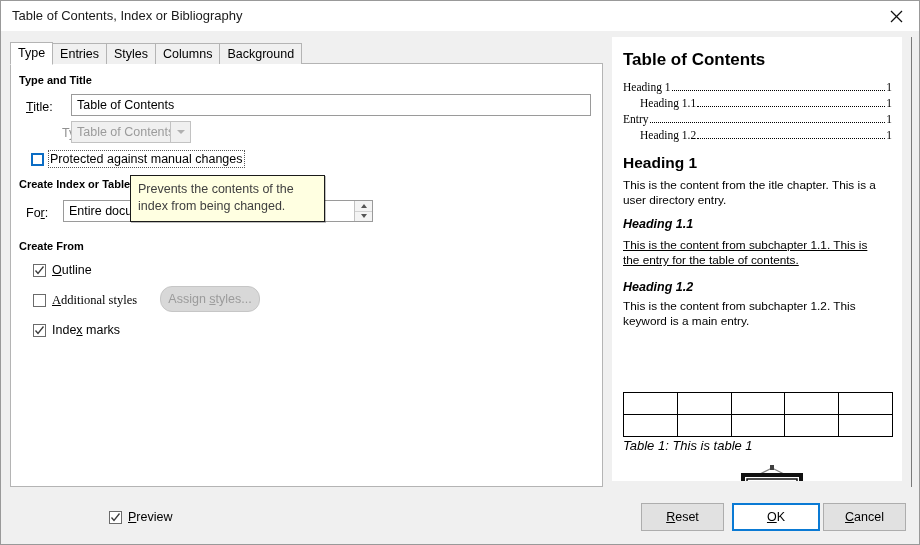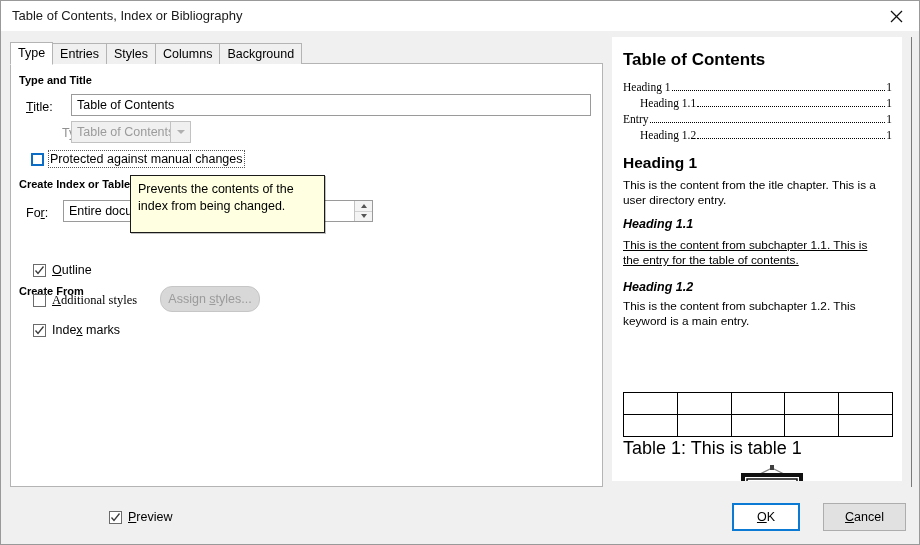--- a/index.html
+++ b/index.html
@@ -244,24 +244,24 @@
   }
 
   
   #tooltip {
     position: absolute;
     left: 129px; top: 174px;
     width: 195px;
     box-sizing: border-box;
     background: #ffffe1;
     border: 1px solid #1a1a1a;
-    padding: 5px 7px 17px 7px;
+    padding: 5px 7px 6px 7px;
     font-size: 12.5px;
     line-height: 1.35;
-    color: #000000;
+    color: #404040;
     z-index: 60;
     box-shadow: 1px 1px 0 rgba(0,0,0,0.25);
   }
 
   
   #preview-area {
     position: absolute;
     left: 611px; top: 36px;
     width: 300px;
     height: 450px;
@@ -338,21 +338,22 @@
   }
   #pv-table td {
     border: 1px solid #000;
     width: 20%;
     height: 21px;
     padding: 0;
   }
   #pv-caption {
     position: absolute;
     left: 11px; top: 401px;
-    font-size: 18px;
+    font-size: 13px;
+    font-style: italic;
     color: #000;
   }
   #pv-image {
     position: absolute;
     left: 120px; top: 428px;
   }
 
   
   #btn-help {
     position: absolute;
@@ -364,21 +365,21 @@
     left: 108px; top: 509px;
   }
   #btn-reset {
     position: absolute;
     left: 640px; top: 502px;
     width: 83px; height: 28px;
   }
   #btn-ok {
     position: absolute;
     left: 731px; top: 502px;
-    width: 68px; height: 28px;
+    width: 88px; height: 28px;
   }
   #btn-cancel {
     position: absolute;
     left: 822px; top: 502px;
     width: 83px; height: 28px;
   }
 </style>
 </head>
 <body>
 
@@ -451,21 +452,21 @@
       <div class="spin-btns">
         <div class="spin-up">
             <span class="tri-up"></span>
           </div>
         <div class="spin-down">
             <span class="tri-dn"></span>
           </div>
       </div>
     </div>
 
-    <div class="group-title" style="left:8px; top:176px;margin-top:45px;">Create From</div>
+    <div class="group-title" style="left:8px; top:176px;">Create From</div>
 
     <div class="cbrow" style="left:22px; top:199px;">
       <span class="cbox">
         <svg width="11" height="11" viewBox="0 0 11 11">
           <polyline points="1.5,5.5 4,8.5 9.5,1.5" fill="none" stroke="#3a3a3a" stroke-width="1.3"></polyline>
         </svg>
       </span>
       <span class="cblabel">
         <span class="acc">O</span>utline
       </span>
@@ -585,20 +586,23 @@
     <span class="cbox">
       <svg width="11" height="11" viewBox="0 0 11 11">
         <polyline points="1.5,5.5 4,8.5 9.5,1.5" fill="none" stroke="#3a3a3a" stroke-width="1.3"></polyline>
       </svg>
     </span>
     <span class="cblabel">
       <span class="acc">P</span>review
     </span>
   </div>
 
+  <div class="btn" id="btn-reset">
+    <span><span class="acc">R</span>eset</span>
+  </div>
 
   <div class="btn default" id="btn-ok">
     <span><span class="acc">O</span>K</span>
   </div>
 
   <div class="btn" id="btn-cancel">
     <span><span class="acc">C</span>ancel</span>
   </div>
 
 </div>

